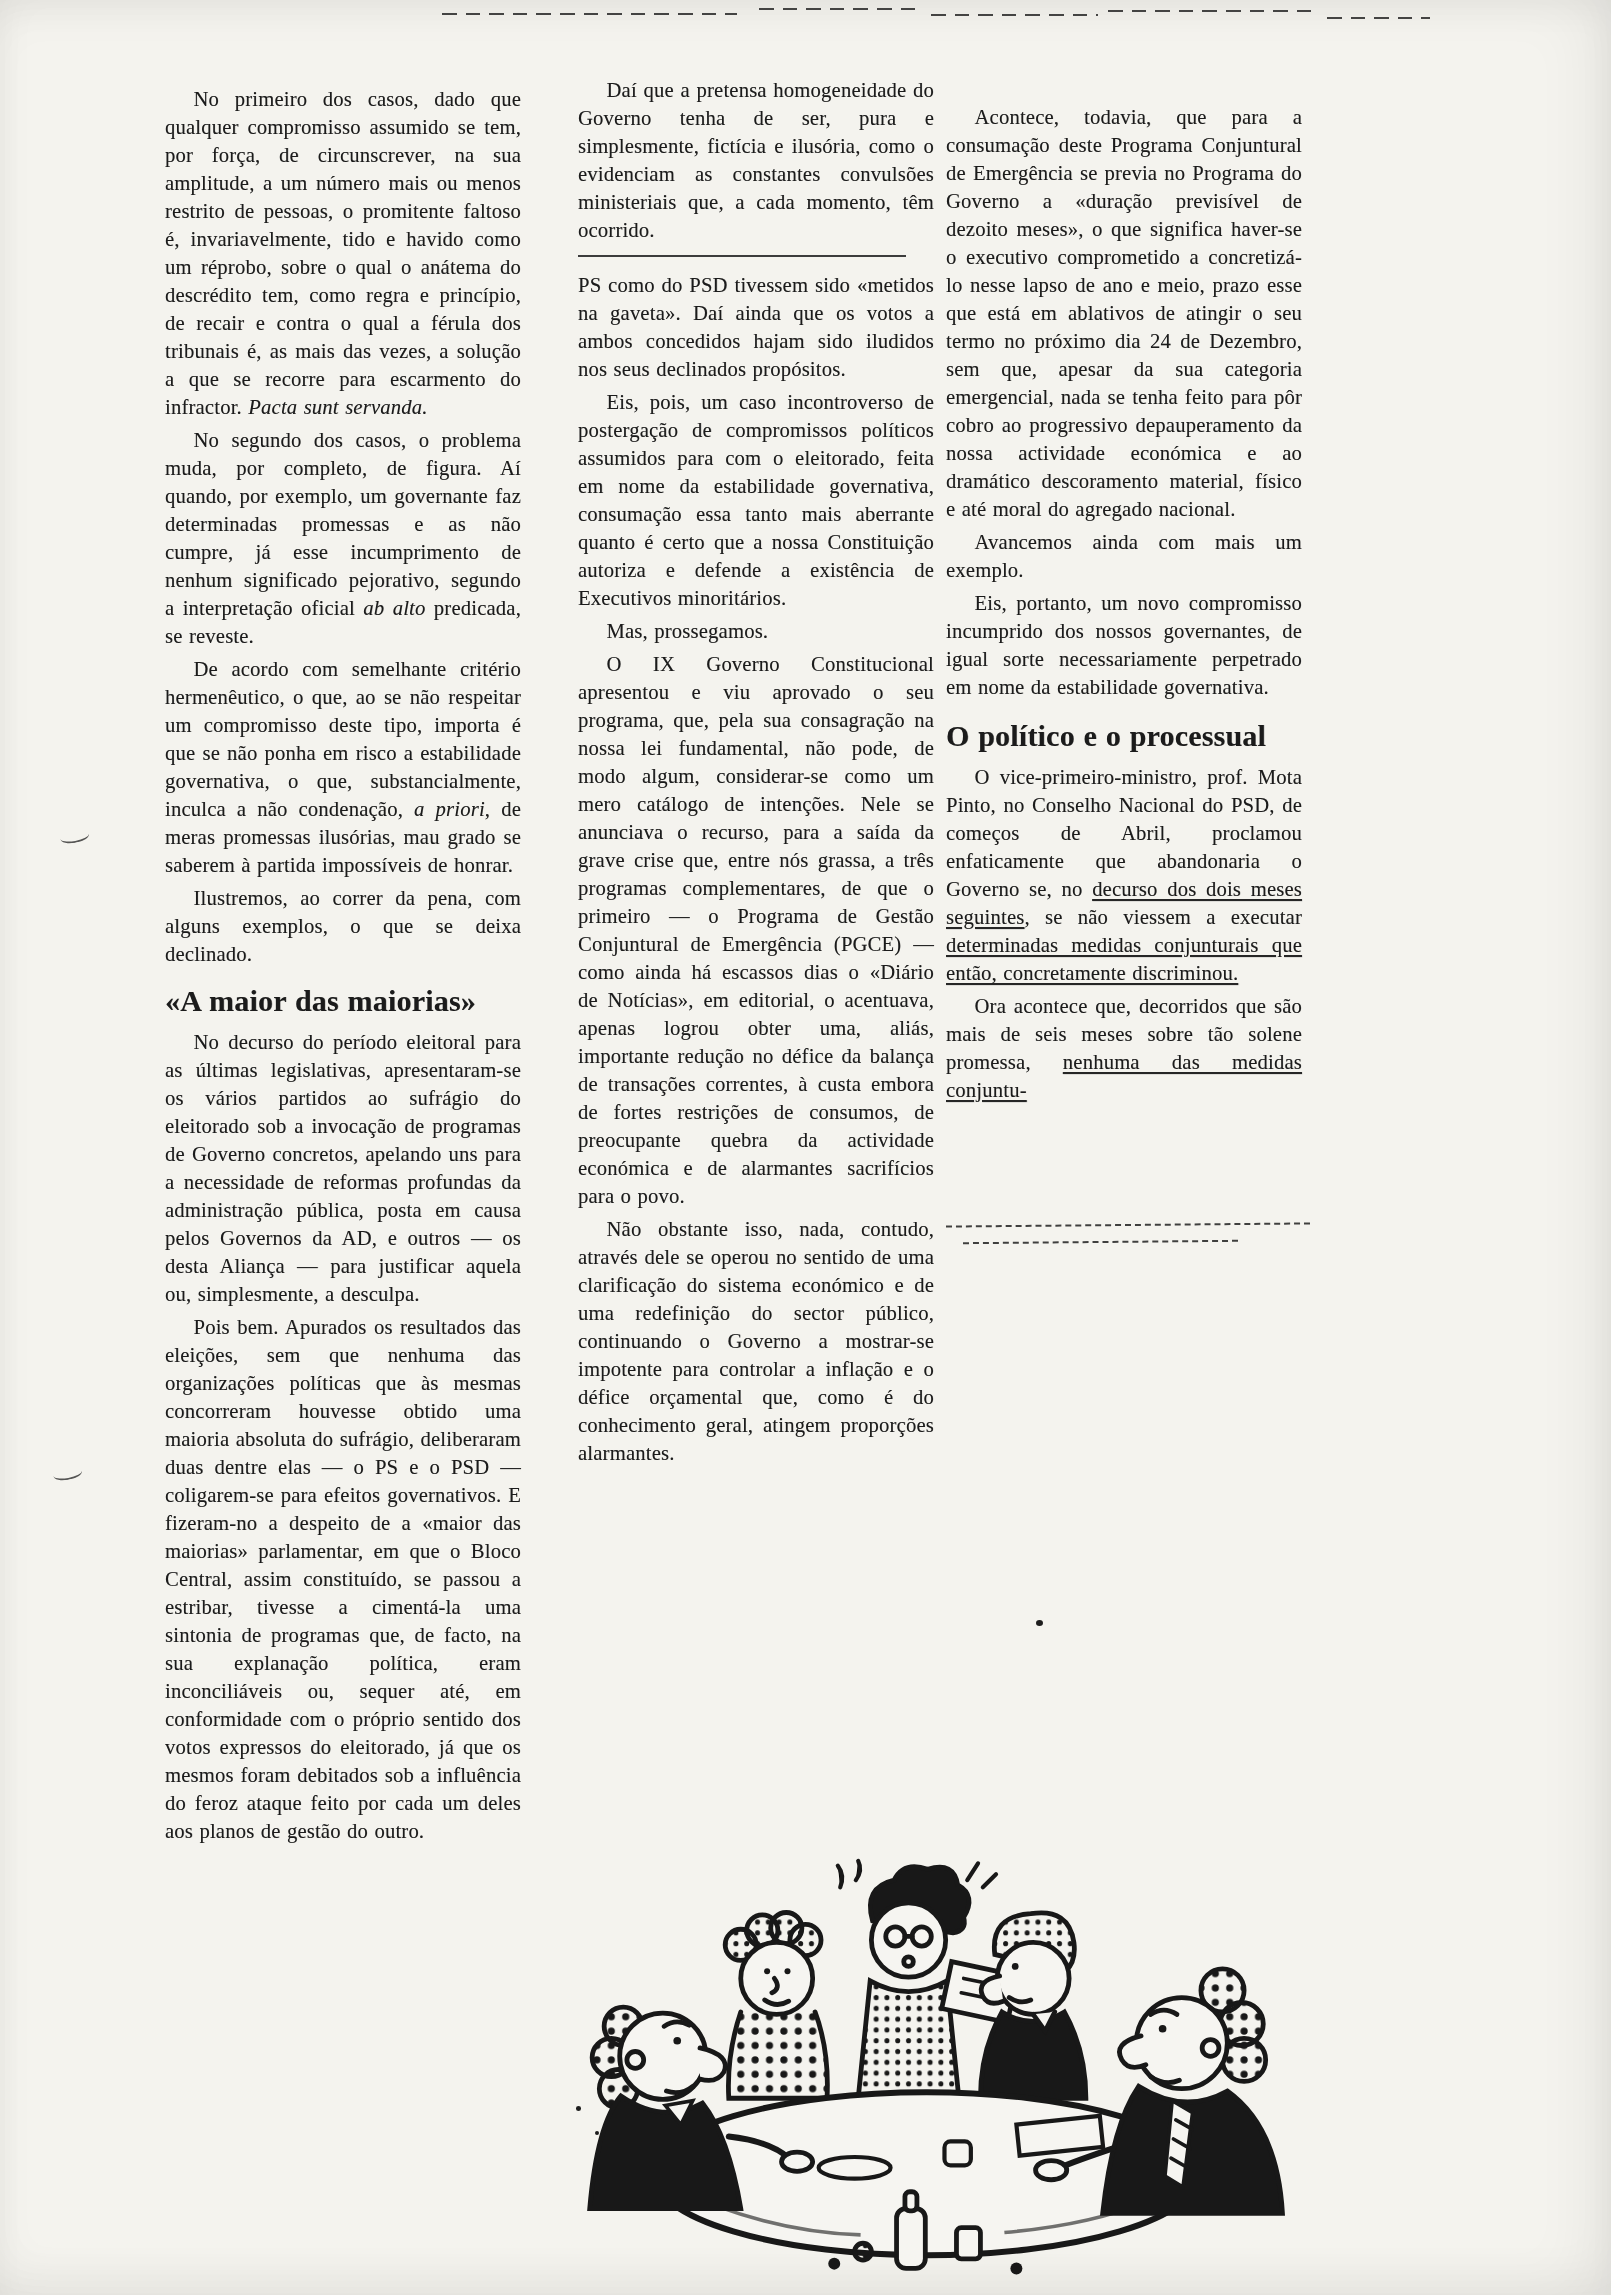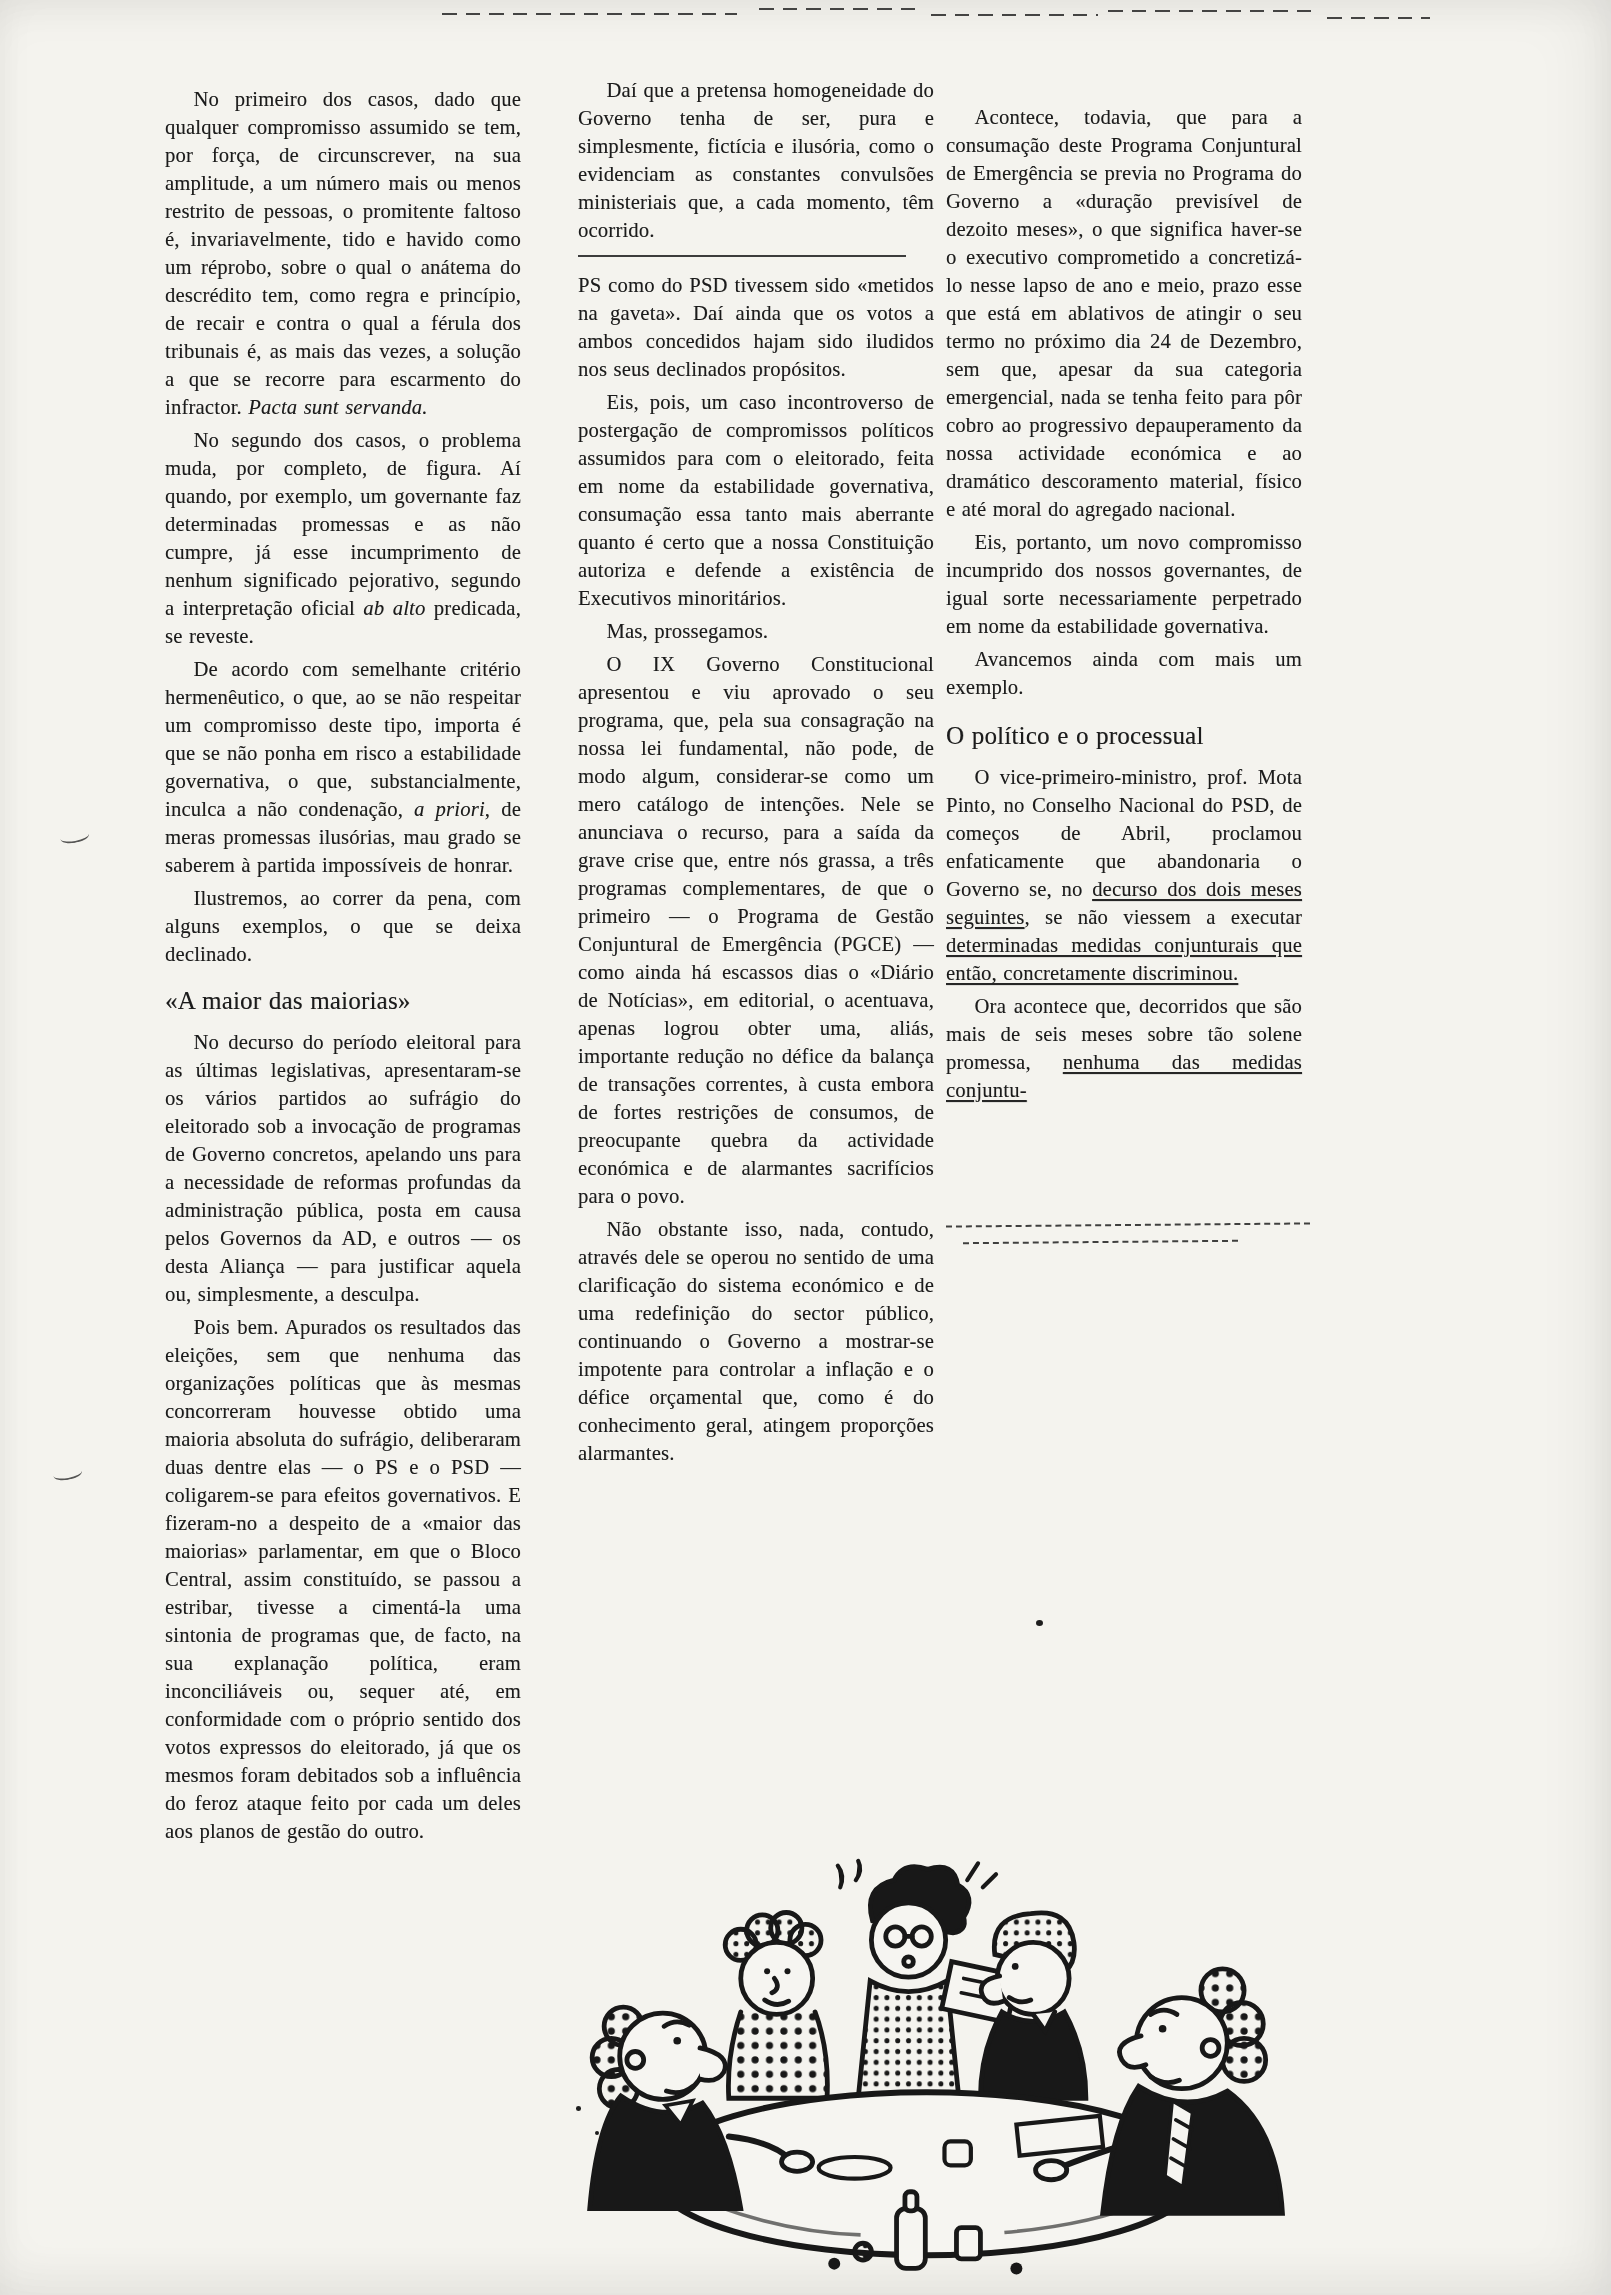--- a/index.html
+++ b/index.html
@@ -24,22 +24,22 @@
     hyphens:auto;
     margin-top:11px;
   }
   #col1{left:165px;top:74px;}
   #col2{left:578px;top:65px;}
   #col3{left:946px;top:92px;}
   .col p{margin:0 0 4.9px 0;text-indent:28.5px;}
   .col p.cont{text-indent:0;}
   .col i{font-style:italic;}
   h2{
-    font-weight:normal;
-    font-size:25px;
+    font-weight:bold;
+    font-size:30px;
     line-height:27.5px;
     text-indent:0;
     text-align:left;
     letter-spacing:0.2px;
     text-shadow:0.4px 0.4px 0.5px rgba(25,25,25,0.4);
   }
   .h-quote{margin:19.7px 0 12.8px 0;}
   .h-plain{margin:21.6px 0 12.8px 0;}
   .rule{
     border:none;
@@ -110,22 +110,22 @@
     <hr class="rule">
     <p class="cont">PS como do PSD tivessem sido «metidos na gaveta». Daí ainda que os votos a ambos concedidos hajam sido iludidos nos seus declinados propósitos.</p>
     <p>Eis, pois, um caso incontroverso de postergação de compromissos políticos assumidos para com o eleitorado, feita em nome da estabilidade governativa, consumação essa tanto mais aberrante quanto é certo que a nossa Constituição autoriza e defende a existência de Executivos minoritários.</p>
     <p>Mas, prossegamos.</p>
     <p>O IX Governo Constitucional apresentou e viu aprovado o seu programa, que, pela sua consagração na nossa lei fundamental, não pode, de modo algum, considerar-se como um mero catálogo de intenções. Nele se anunciava o recurso, para a saída da grave crise que, entre nós grassa, a três programas complementares, de que o primeiro — o Programa de Gestão Conjuntural de Emergência (PGCE) — como ainda há escassos dias o «Diário de Notícias», em editorial, o acentuava, apenas logrou obter uma, aliás, importante redução no défice da balança de transações correntes, à custa embora de fortes restrições de consumos, de preocupante quebra da actividade económica e de alarmantes sacrifícios para o povo.</p>
     <p>Não obstante isso, nada, contudo, através dele se operou no sentido de uma clarificação do sistema económico e de uma redefinição do sector público, continuando o Governo a mostrar-se impotente para controlar a inflação e o défice orçamental que, como é do conhecimento geral, atingem proporções alarmantes.</p>
   </div>
 
   <div class="col" id="col3">
     <p>Acontece, todavia, que para a consumação deste Programa Conjuntural de Emergência se previa no Programa do Governo a «duração previsível de dezoito meses», o que significa haver-se o executivo comprometido a concretizá-lo nesse lapso de ano e meio, prazo esse que está em ablativos de atingir o seu termo no próximo dia 24 de Dezembro, sem que, apesar da sua categoria emergencial, nada se tenha feito para pôr cobro ao progressivo depauperamento da nossa actividade económica e ao dramático descoramento material, físico e até moral do agregado nacional.</p>
+    <p>Avancemos ainda com mais um exemplo.</p>
     <p>Eis, portanto, um novo compromisso incumprido dos nossos governantes, de igual sorte necessariamente perpetrado em nome da estabilidade governativa.</p>
-    <p>Avancemos ainda com mais um exemplo.</p>
     <h2 class="h-plain">O político e o processual</h2>
     <p>
       <span>O vice-primeiro-ministro, prof. Mota Pinto, no Conselho Nacional do PSD, de começos de Abril, proclamou enfaticamente que abandonaria o Governo se, no </span><span class="pen-underline">decurso dos dois meses seguintes</span><span>, se não viessem a executar </span><span class="pen-underline">determinadas medidas conjunturais que então, concretamente discriminou.</span>
     </p>
     <p>
       <span>Ora acontece que, decorridos que são mais de seis meses sobre tão solene promessa, </span><span class="pen-underline">nenhuma das medidas conjuntu-</span>
     </p>
   </div>
 
   <div class="scribble" style="left:946px;top:1224px;width:364px;"></div>

